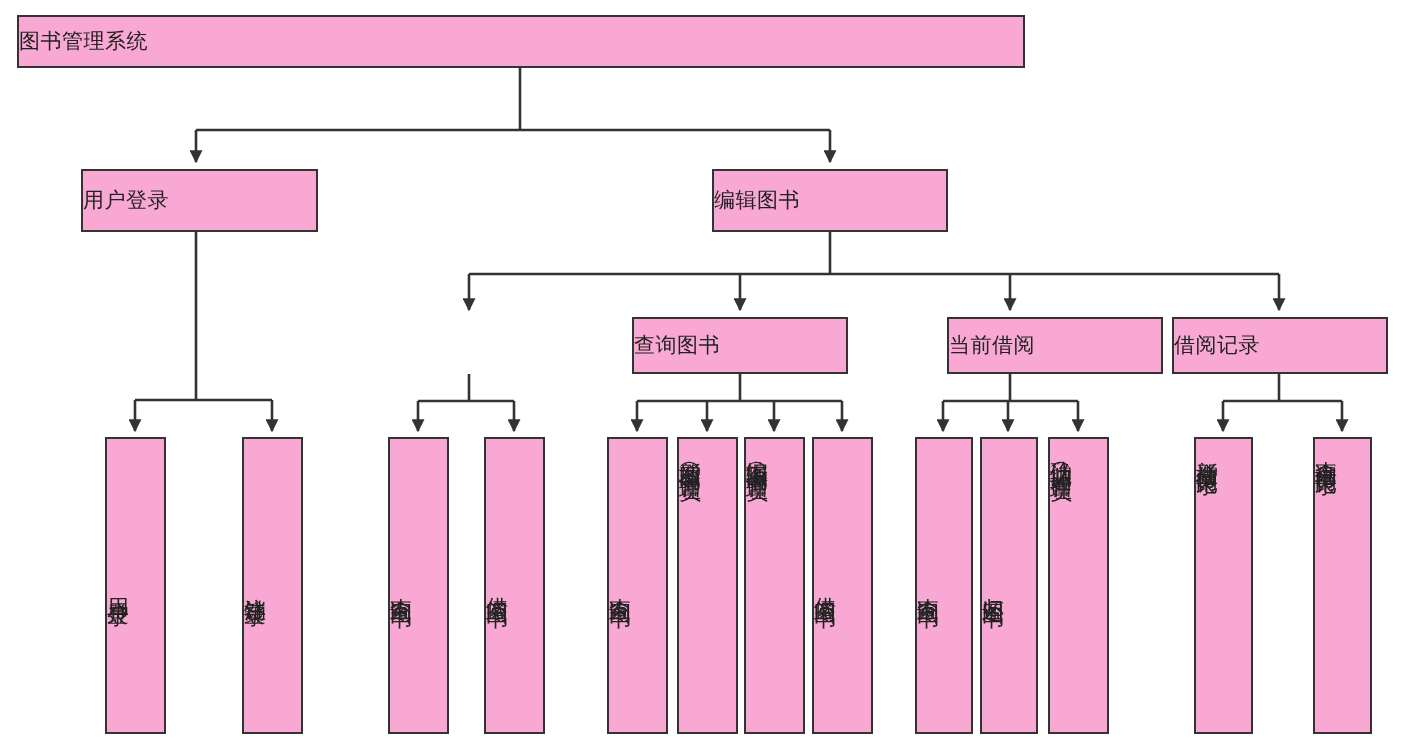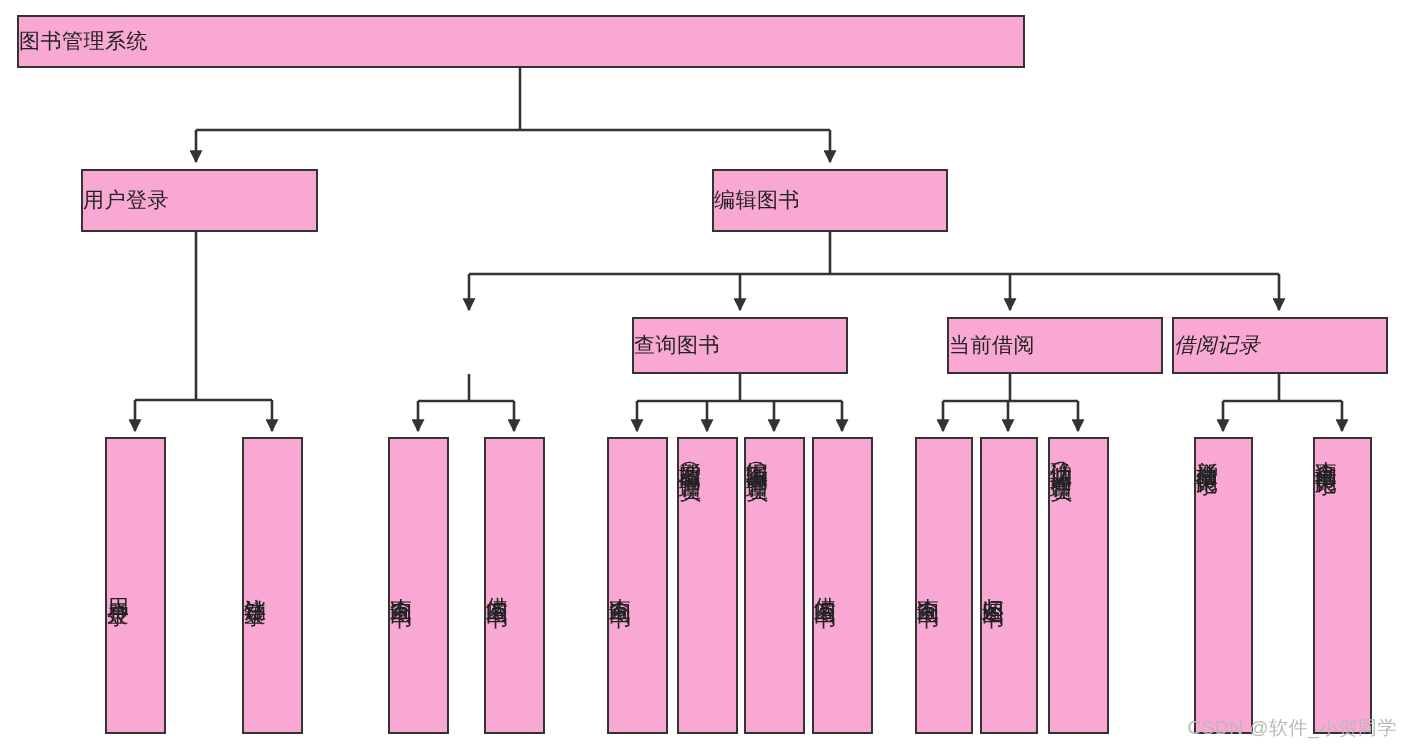--- a/index.html
+++ b/index.html
@@ -135,21 +135,21 @@
   <div class="node horizontal" style="left:712px; top:169px; width:236px; height:63px;">
     <span class="node-label">编辑图书</span>
   </div>
 
   <div class="node horizontal" style="left:632px; top:317px; width:216px; height:57px;">
     <span class="node-label">查询图书</span>
   </div>
   <div class="node horizontal" style="left:902px; top:317px; width:216px; height:57px;margin-left:45px;">
     <span class="node-label">当前借阅</span>
   </div>
-  <div class="node horizontal" style="left:1172px; top:317px; width:216px; height:57px;font-style:italic;">
+  <div class="node horizontal" style="left:1172px; top:317px; width:216px; height:57px;">
     <span class="node-label">借阅记录</span>
   </div>
 
   <div class="node vertical leaf-short" style="left:105px; top:437px; width:61px; height:297px;">
     <span class="node-label">用户登录</span>
   </div>
   <div class="node vertical leaf-short" style="left:242px; top:437px; width:61px; height:297px;">
     <span class="node-label">注销登录</span>
   </div>
 
@@ -183,15 +183,14 @@
     <span class="node-label">确认归还（管理员）</span>
   </div>
 
   <div class="node vertical" style="left:1194px; top:437px; width:59px; height:297px;">
     <span class="node-label">新增借阅记录</span>
   </div>
   <div class="node vertical" style="left:1313px; top:437px; width:59px; height:297px;">
     <span class="node-label">查询借阅记录</span>
   </div>
 
-  <div id="watermark">CSDN @软件_小贺同学</div>
 
 </div>
 
 </body></html>

